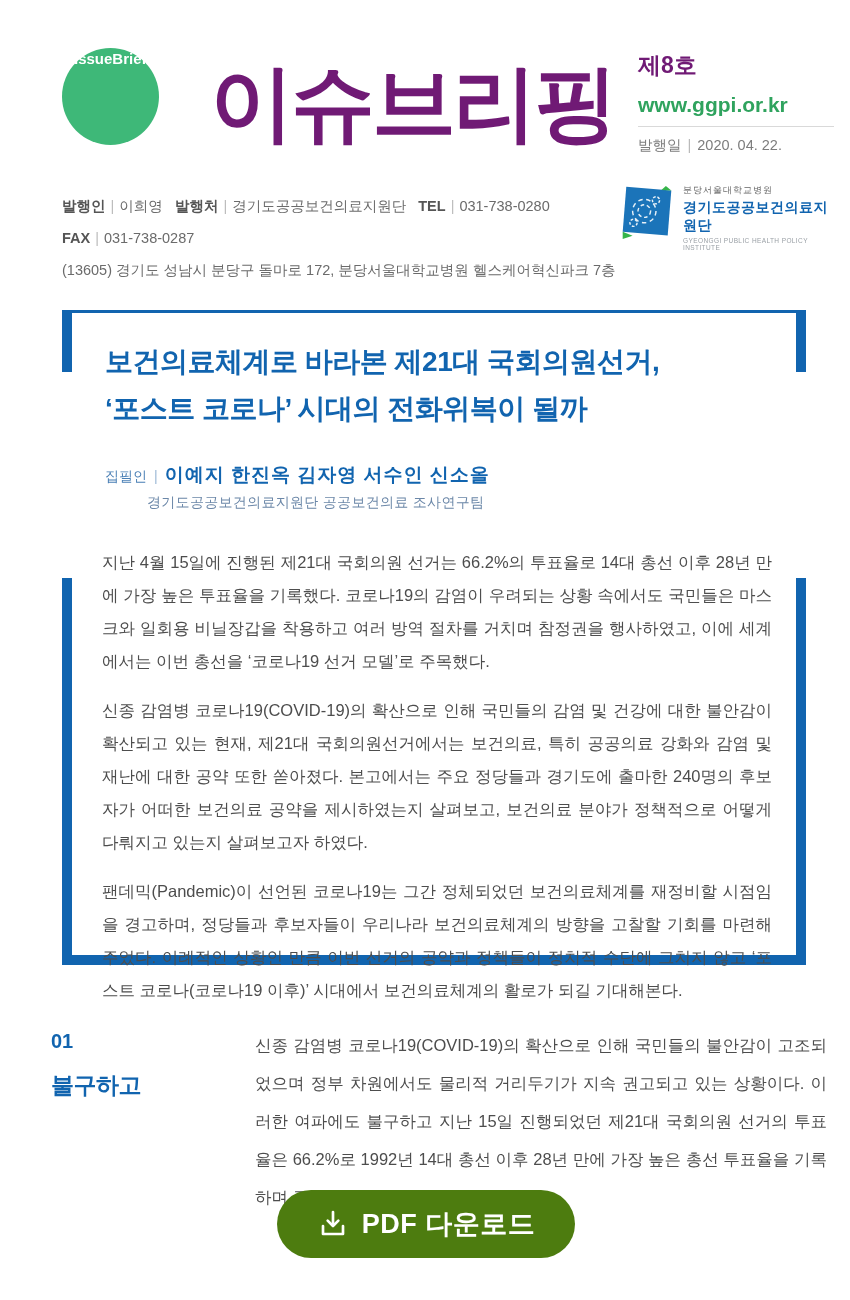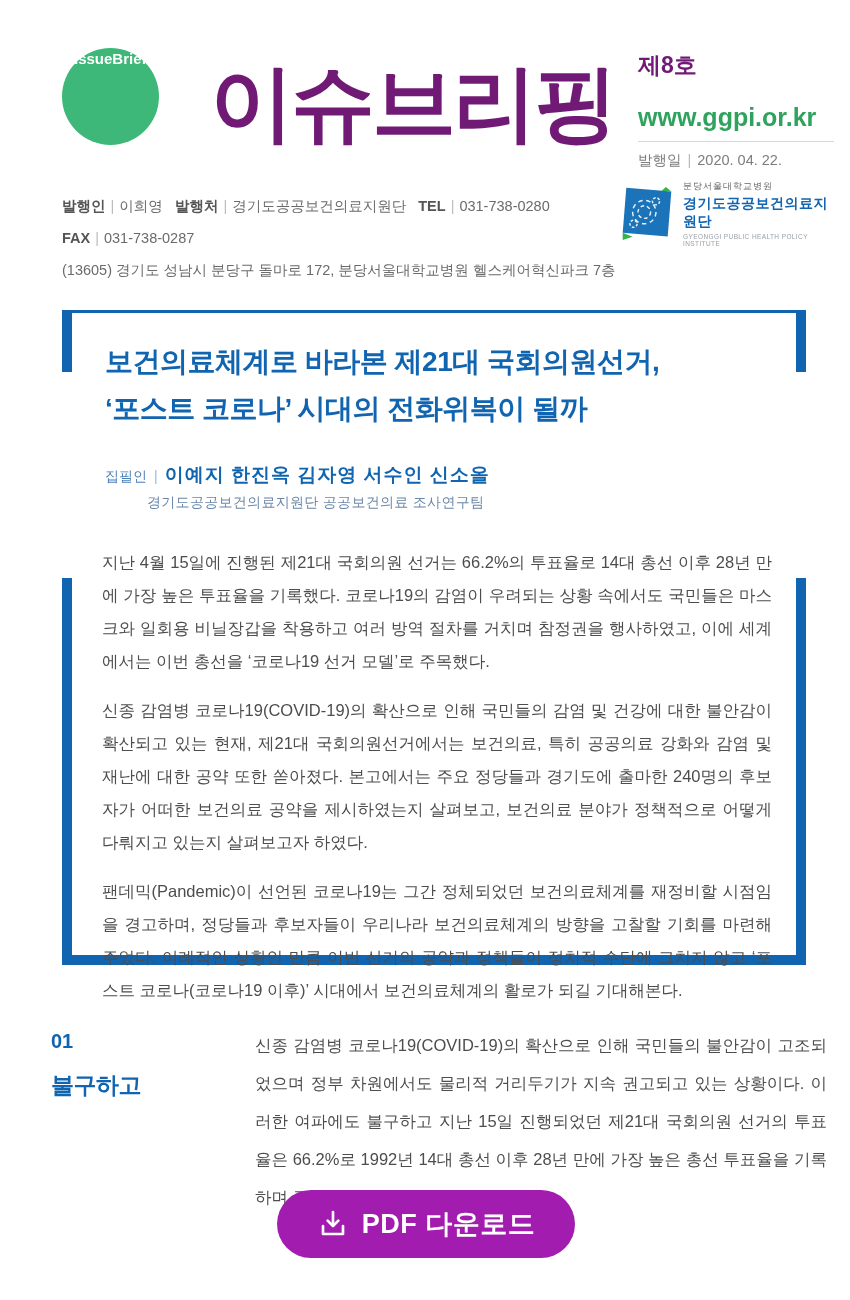--- a/index.html
+++ b/index.html
@@ -9,30 +9,30 @@
 
   
   .badge { position:absolute; left:62px; top:48px; width:97px; height:97px; border-radius:50%;
            background:#3eb878; color:#fff; display:flex; flex-direction:row; justify-content:center;
            padding-left:22px; font-size:15px; font-weight:700; line-height:21px; }
   .masthead { position:absolute; left:174px; top:43px; width:460px; height:120px;
               color:#701a75; font-size:84px; font-weight:800; letter-spacing:-3px; line-height:120px;
               white-space:nowrap;margin-left:36px; }
   .head-right { position:absolute; left:638px; top:50px; width:200px; }
   .issue-no { color:#701a75; font-size:23px; font-weight:800; }
-  .website { margin-top:22px; color:#2fa35e; font-size:25px; font-weight:800; text-decoration:none; display:inline-block; }
+  .website { margin-top:12px; color:#2fa35e; font-size:21px; font-weight:800; text-decoration:none; display:inline-block; }
   .head-divider { margin-top:9px; width:196px; height:1px; background:#d9d9d9; }
   .pub-date { margin-top:9px; color:#7d7d7d; font-size:14.5px; }
   .pub-date .sep { color:#b9b9b9; padding:0 6px; }
 
   
   .pubinfo { position:absolute; left:62px; top:190px; width:560px; color:#6b6b6b; font-size:14.5px; line-height:32px; }
   .pubinfo b { color:#555; font-weight:700; }
   .pubinfo .sep { color:#bcbcbc; padding:0 5px; }
-  .logo { position:absolute; left:620px; top:184px; width:215px; height:58px; display:flex; align-items:center; }
+  .logo { position:absolute; left:620px; top:184px; width:215px; height:58px; display:flex; align-items:flex-start; }
   .logo-mark { width:54px; height:56px; flex:0 0 auto; }
   .logo-text { margin-left:9px; }
   .logo-hospital { font-size:9px; color:#666; letter-spacing:1px; }
   .logo-org { font-size:14px; font-weight:800; color:#1164af; letter-spacing:0.5px; margin-top:2px; }
   .logo-en { font-size:6.5px; color:#9aa0a6; letter-spacing:0.4px; margin-top:2px; }
 
   
   .fbox { position:absolute; left:62px; top:310px; width:744px; height:655px; }
   .b { position:absolute; background:#1164af; }
   .b-top    { left:0; top:0; width:744px; height:3px; }
@@ -55,21 +55,21 @@
   .fbox-body p { margin-bottom:16px; }
 
   
   .sec-head { position:absolute; left:51px; top:1030px; color:#1164af; }
   .sec-num { font-size:20px; font-weight:800; }
   .sec-title { font-size:23px; font-weight:800; margin-top:17px; letter-spacing:-0.5px; }
   .sec-body { position:absolute; left:255px; top:1026px; width:572px; color:#4d4d4d;
               font-size:16.5px; line-height:38px; text-align:justify; }
 
   
-  .pdf-btn { position:absolute; left:277px; top:1190px; width:298px; height:68px; background:#a21caf;
+  .pdf-btn { position:absolute; left:277px; top:1190px; width:298px; height:68px; background:#4d7c0f;
              border:none; border-radius:34px; display:flex; align-items:center; justify-content:center;
              gap:13px; color:#fff; cursor:pointer; }
   .pdf-btn svg { width:32px; height:32px; }
   .pdf-btn .lbl { font-size:27px; font-weight:800; letter-spacing:0.5px; font-family:inherit; }
 </style>
 </head>
 <body>
 
 <div class="page">
 

